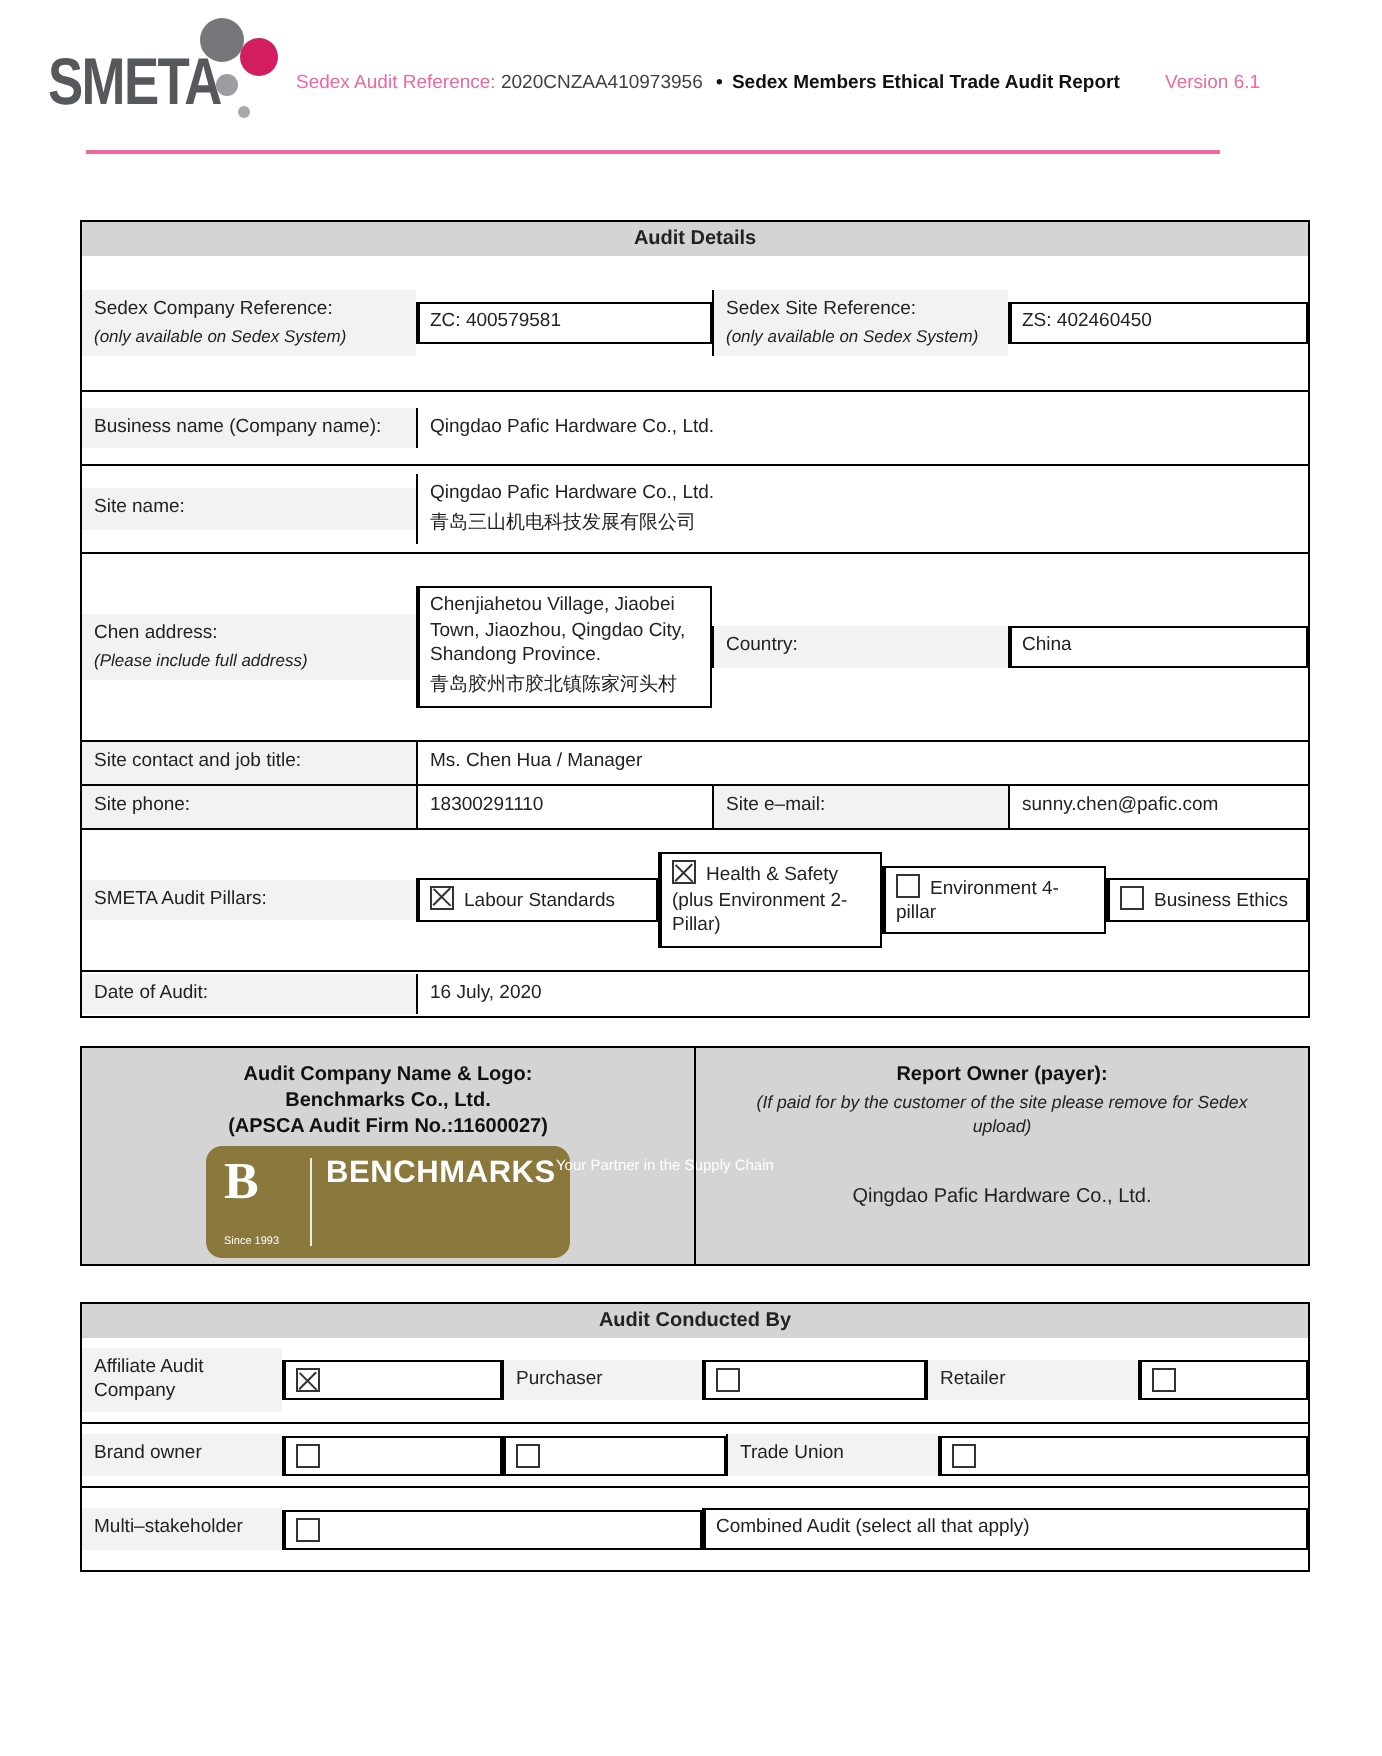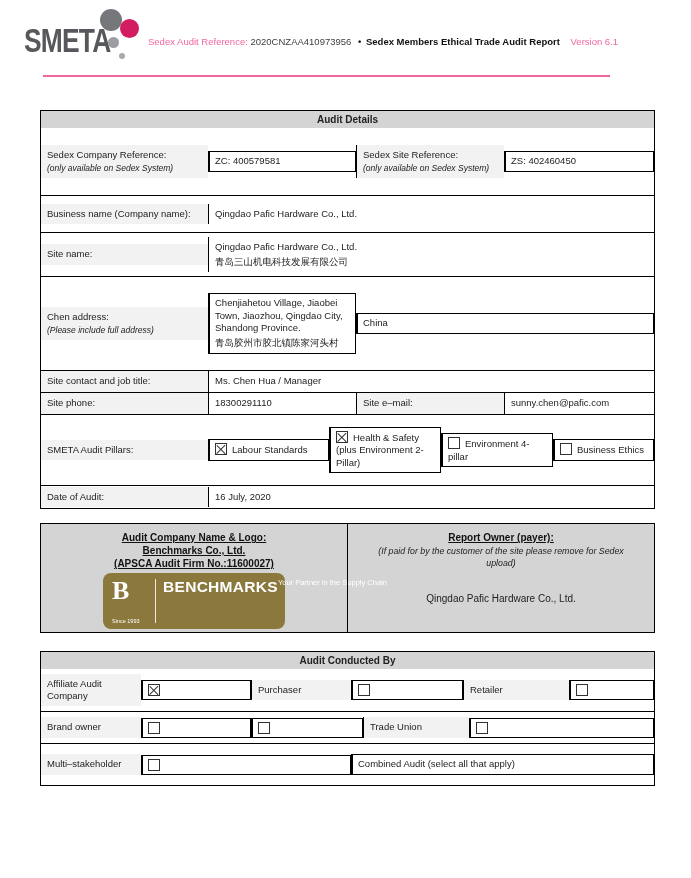--- a/index.html
+++ b/index.html
@@ -18,21 +18,21 @@
     letter-spacing:-1px;transform:scaleX(.8);transform-origin:left center;white-space:nowrap;
   }
   .c{position:absolute;border-radius:50%;}
   .c1{left:76px;top:1px;width:22px;height:22px;background:#75777a;}
   .c2{left:96px;top:11px;width:19px;height:19px;background:#d21d60;}
   .c3{left:84px;top:29px;width:11px;height:11px;background:#9b9da0;}
   .c4{left:95px;top:45px;width:6px;height:6px;background:#a7a9ac;}
   .ref-line{position:absolute;left:148px;top:36px;font-size:9.5px;white-space:nowrap;color:#414141;}
   .ref-line .pink{color:var(--accent);}
   .ref-line .bullet{font-weight:700;color:#111;margin:0 2px 0 4px;}
-  .ref-line .rtitle{font-weight:700;color:#111;margin-right:8px;}
+  .ref-line .rtitle{font-weight:700;color:#111;margin-right:20px;}
   .pink-rule{height:2px;background:var(--accent);margin:7px 41px 0 43px;}
 
   
   .tbl{margin:0 36px 0 40px;border:1.5px solid #000;width:615px;}
   .thead{background:#d4d4d4;text-align:center;font-weight:700;font-size:10px;padding:3px 0;}
   .row{display:flex;border-top:1px solid #000;align-items:center;}
   .cell{padding:4px 6px;border-left:1px solid #000;font-size:9.5px;line-height:1.3;}
   .cell:first-child{border-left:none;}
   .lbl{background:#f2f2f2;}
   .field{box-shadow:inset 0 0 0 1px #000;}
@@ -56,21 +56,21 @@
   .cb.checked::after{transform:rotate(-45deg);}
   .cbcell{display:flex;align-items:center;}
 
   
   .company-box{
     margin:14px 36px 0 40px;width:615px;height:110px;border:1.5px solid #000;
     background:#d4d4d4;display:flex;
   }
   .company-box .col{flex:1 1 50%;text-align:center;padding-top:7px;}
   .company-box .vdiv{flex:0 0 1px;background:#000;}
-  .bold-line{font-weight:700;font-size:10px;line-height:13px;color:#111;text-decoration:underline;}
+  .bold-line{font-weight:700;font-size:10px;line-height:13px;color:#111;}
   .bm-logo{
     width:182px;height:56px;margin:3px auto 0;background:var(--gold);border-radius:8px;
     display:flex;align-items:stretch;padding:5px 9px;color:#fff;text-align:left;
   }
   .bm-left{flex:0 0 36px;display:flex;flex-direction:column;justify-content:space-between;}
   .bm-b{font-size:26px;font-weight:700;line-height:26px;font-family:"Liberation Serif",serif;}
   .bm-since{font-size:5.5px;white-space:nowrap;}
   .bm-divider{flex:0 0 1px;background:rgba(255,255,255,.85);margin:1px 7px;}
   .bm-right{flex:1 1 auto;display:flex;flex-direction:row;justify-content:space-between;}
   .bm-name{font-size:15.5px;font-weight:700;letter-spacing:.3px;line-height:17px;}
@@ -135,20 +135,21 @@
 
     <div class="row h94">
       <div class="cell lbl w167">
         <div>Chen address:</div>
         <div class="note">(Please include full address)</div>
       </div>
       <div class="cell w148 field">
         <div>Chenjiahetou Village, Jiaobei Town, Jiaozhou, Qingdao City, Shandong Province.</div>
         <div class="cn">青岛胶州市胶北镇陈家河头村</div>
       </div>
+      <div class="cell lbl w148">Country:</div>
       <div class="cell grow field">China</div>
     </div>
 
     <div class="row h22">
       <div class="cell lbl w167 vc">Site contact and job title:</div>
       <div class="cell grow vc">Ms. Chen Hua / Manager</div>
     </div>
 
     <div class="row h22">
       <div class="cell lbl w167 vc">Site phone:</div>

